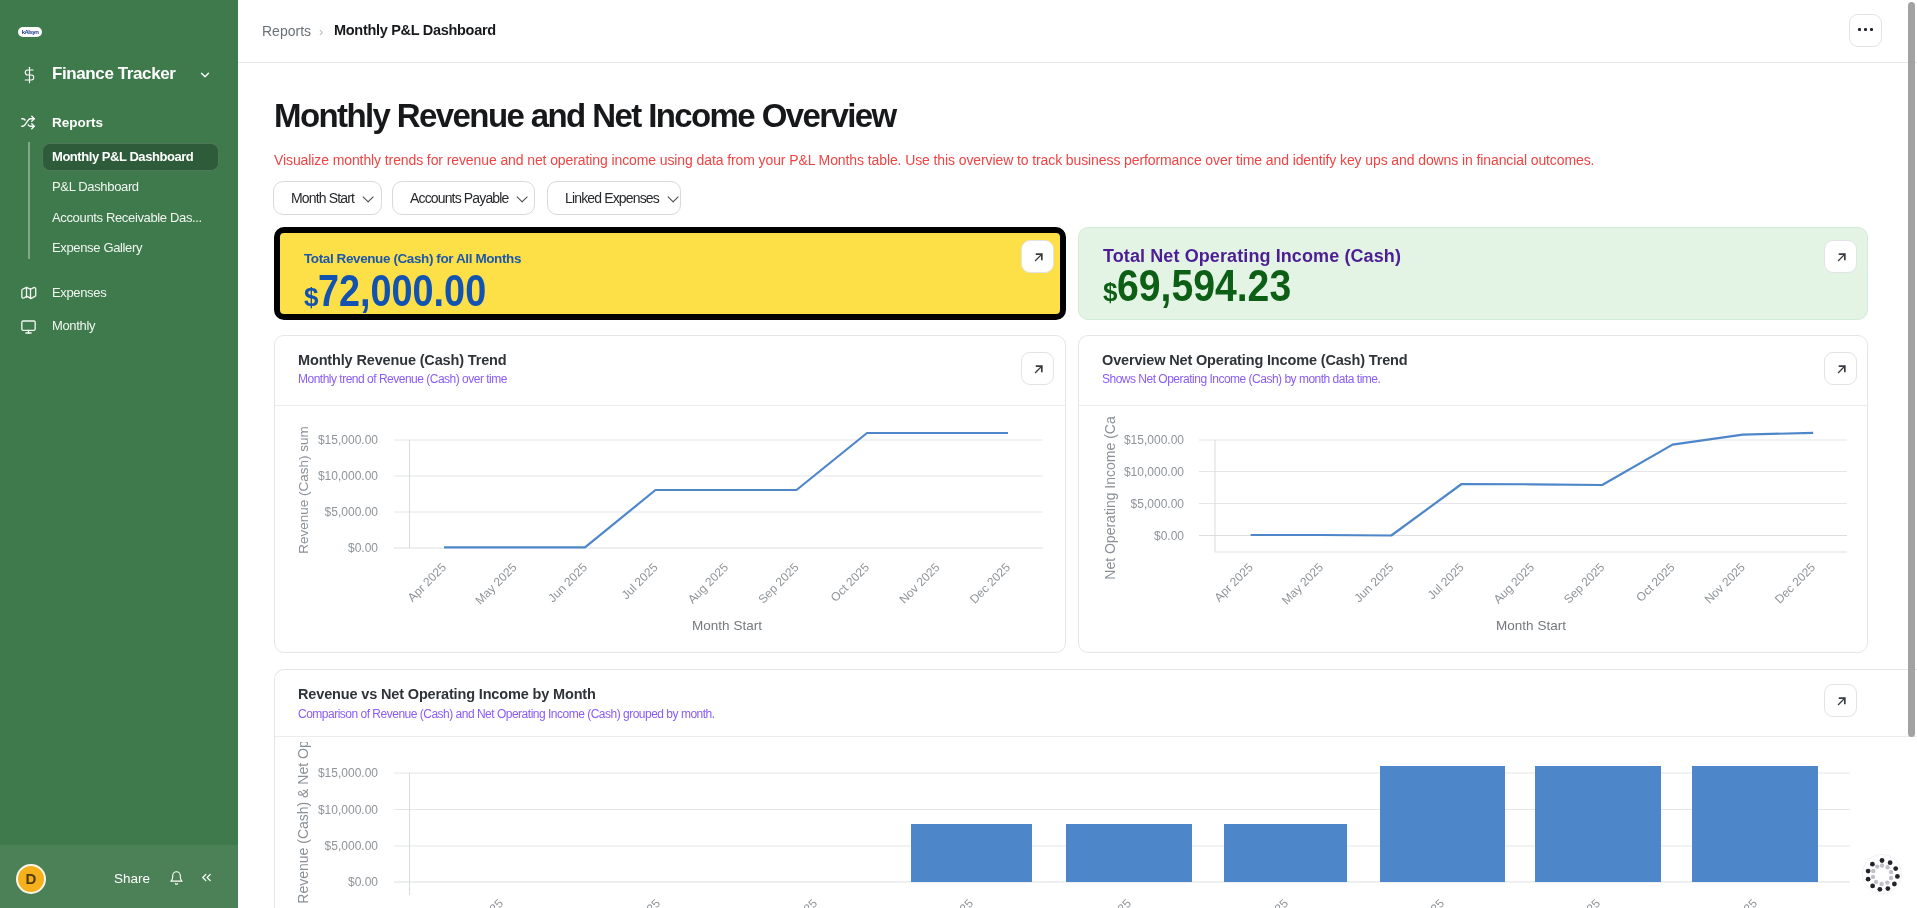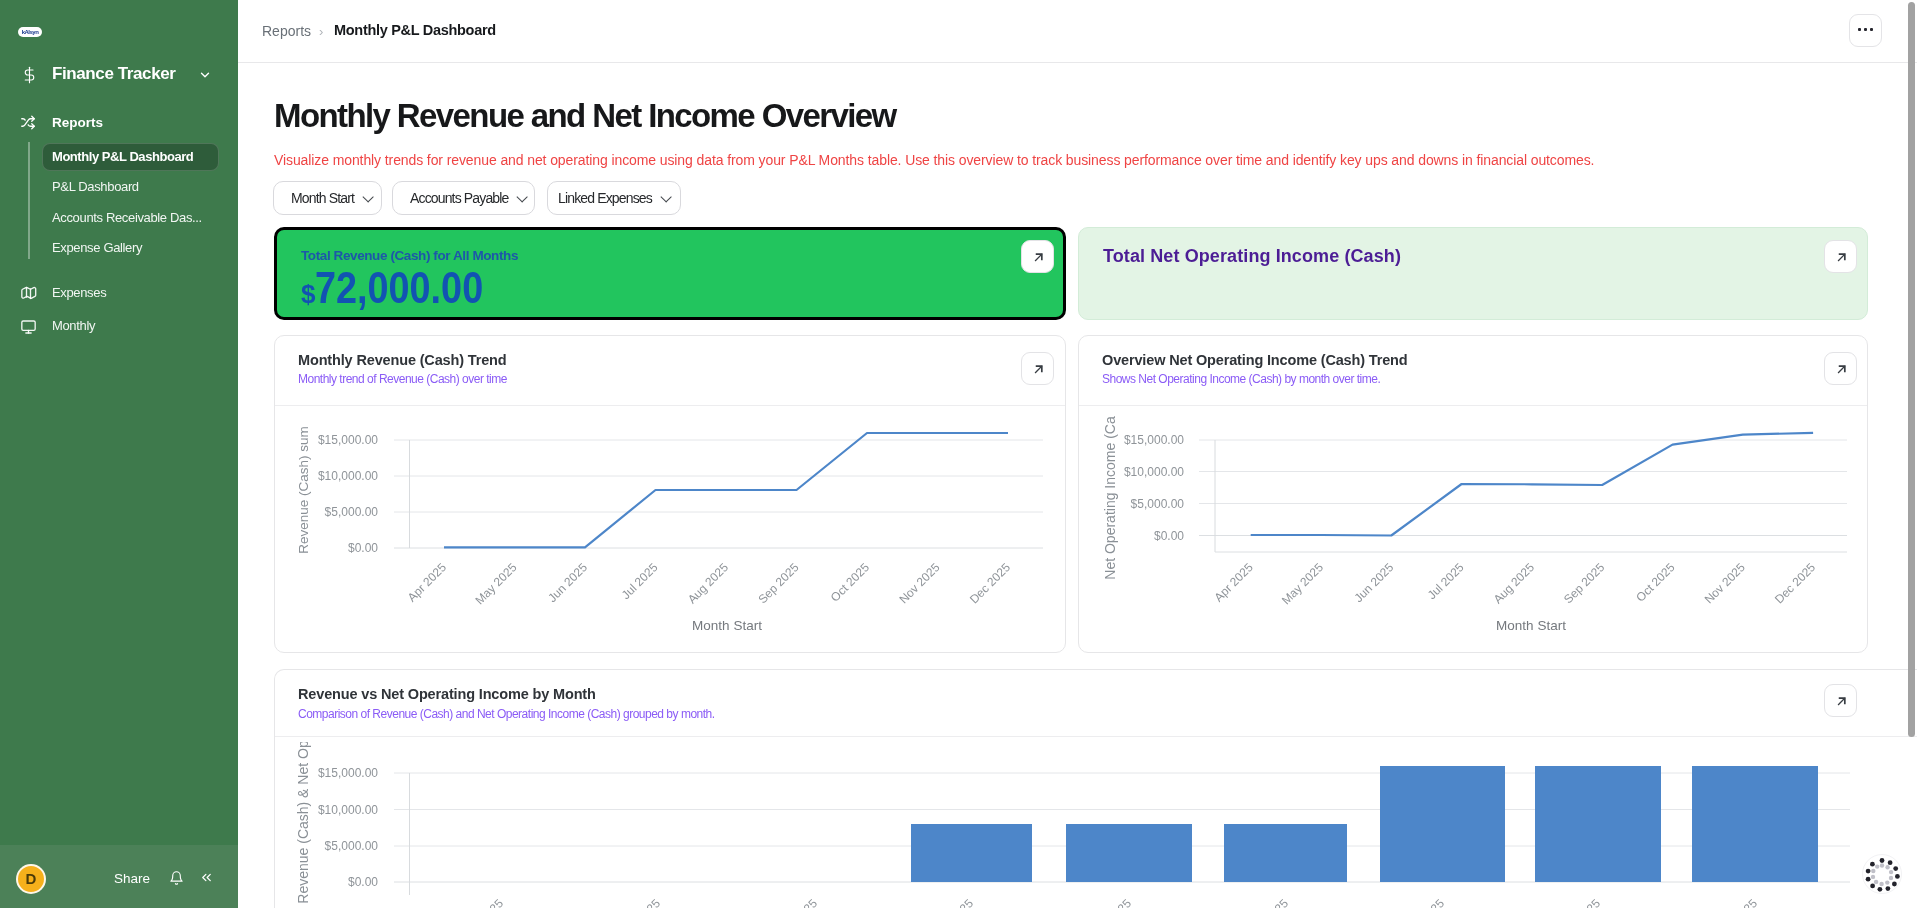--- a/index.html
+++ b/index.html
@@ -96,28 +96,29 @@
 <div id="crumb2">Monthly P&amp;L Dashboard</div>
 <div id="menubtn"></div>
 <div class="abs" style="left:1858px;top:28px;width:3px;height:3px;background:#26262e;border-radius:1px"></div>
 <div class="abs" style="left:1864px;top:28px;width:3px;height:3px;background:#26262e;border-radius:1px"></div>
 <div class="abs" style="left:1870px;top:28px;width:3px;height:3px;background:#26262e;border-radius:1px"></div>
 
 <div id="h1">Monthly Revenue and Net Income Overview</div>
 <div id="desc">Visualize monthly trends for revenue and net operating income using data from your P&amp;L Months table. Use this overview to track business performance over time and identify key ups and downs in financial outcomes.</div>
 <div class="chip" style="left:273px;width:109px;padding-left:17px">Month Start<span class="chev"></span></div>
 <div class="chip" style="left:392px;width:143px;padding-left:17px">Accounts Payable<span class="chev"></span></div>
-<div class="chip" style="left:547px;width:134px;padding-left:10px">Linked Expenses<span class="chev"></span></div>
-
-<div class="stat" style="left:274px;width:792px;background:#22c55e;border:3px solid #000000">
+<div class="chip" style="left:547px;width:134px;padding-left:17px">Linked Expenses<span class="chev"></span></div>
+
+<div class="stat" style="left:274px;width:792px;background:#fde047;border:6px solid #000000">
   <div class="lbl" style="color:#1d57a9">Total Revenue (Cash) for All Months</div>
   <div class="num"><span style="font-size:26px;font-weight:bold;color:#1253b2">$</span><span style="display:inline-block;transform:scaleX(0.84);transform-origin:0 100%;font-size:45px;font-weight:bold;color:#1253b2">72,000.00</span></div>
 </div>
 <div class="stat" style="left:1078px;width:790px;background:#e3f4e5;border:1px solid #d3ecd8">
   <div class="lbl" style="color:#4c1d95;font-size:18px;letter-spacing:0.1px">Total Net Operating Income (Cash)</div>
+  <div class="num"><span style="font-size:26px;font-weight:bold;color:#0c5f15">$</span><span style="display:inline-block;transform:scaleX(0.87);transform-origin:0 100%;font-size:45px;font-weight:bold;color:#0c5f15">69,594.23</span></div>
 </div>
 <div class="expbtn" style="left:1021px;top:240px">
     <svg width="15" height="15" viewBox="0 0 24 24" style="position:absolute;left:8.5px;top:8.5px" fill="none" stroke="#383d43">
       <line x1="6.5" y1="17.5" x2="17.5" y2="6.5" stroke-width="2"></line>
       <polyline points="7.6 6.7 17.3 6.7 17.3 16.4" stroke-width="2.7" fill="none"></polyline>
     </svg>
   </div>
 <div class="expbtn" style="left:1824px;top:240px">
     <svg width="15" height="15" viewBox="0 0 24 24" style="position:absolute;left:8.5px;top:8.5px" fill="none" stroke="#383d43">
       <line x1="6.5" y1="17.5" x2="17.5" y2="6.5" stroke-width="2"></line>
@@ -152,21 +153,21 @@
       <text x="595" y="232" text-anchor="end" transform="rotate(-45 595 232)">Oct 2025</text>
       <text x="665.5" y="232" text-anchor="end" transform="rotate(-45 665.5 232)">Nov 2025</text>
       <text x="736" y="232" text-anchor="end" transform="rotate(-45 736 232)">Dec 2025</text>
     </g>
     <text x="452" y="294" text-anchor="middle" font-size="13.5" fill="#75797e">Month Start</text>
     </g>
   </svg>
 </div>
 <div class="card" id="cc2" style="left:1078px;top:335px;width:790px;height:318px">
   <div class="ct">Overview Net Operating Income (Cash) Trend</div>
-  <div class="cs" style="top:36px">Shows Net Operating Income (Cash) by month over time.</div>
+  <div class="cs" style="top:36px">Shows Net Operating Income (Cash) by month data time.</div>
   <div class="cdiv" style="top:69px"></div>
   <svg width="786" height="316" viewBox="0 0 786 316" style="position:absolute;left:2px;top:0">
     <g font-family="Liberation Sans, sans-serif">
     <g clip-path="url(#c2clip)">
           <clipPath id="c2clip">
             <rect x="0" y="75" width="786" height="241"></rect>
           </clipPath>
     <text x="34" y="162" transform="rotate(-90 34 162)" text-anchor="middle" font-size="14" fill="#8a9096">Net Operating Income (Ca</text>
         </g>
     <text x="103" y="108" text-anchor="end" font-size="12" fill="#8f9499">$15,000.00</text>

